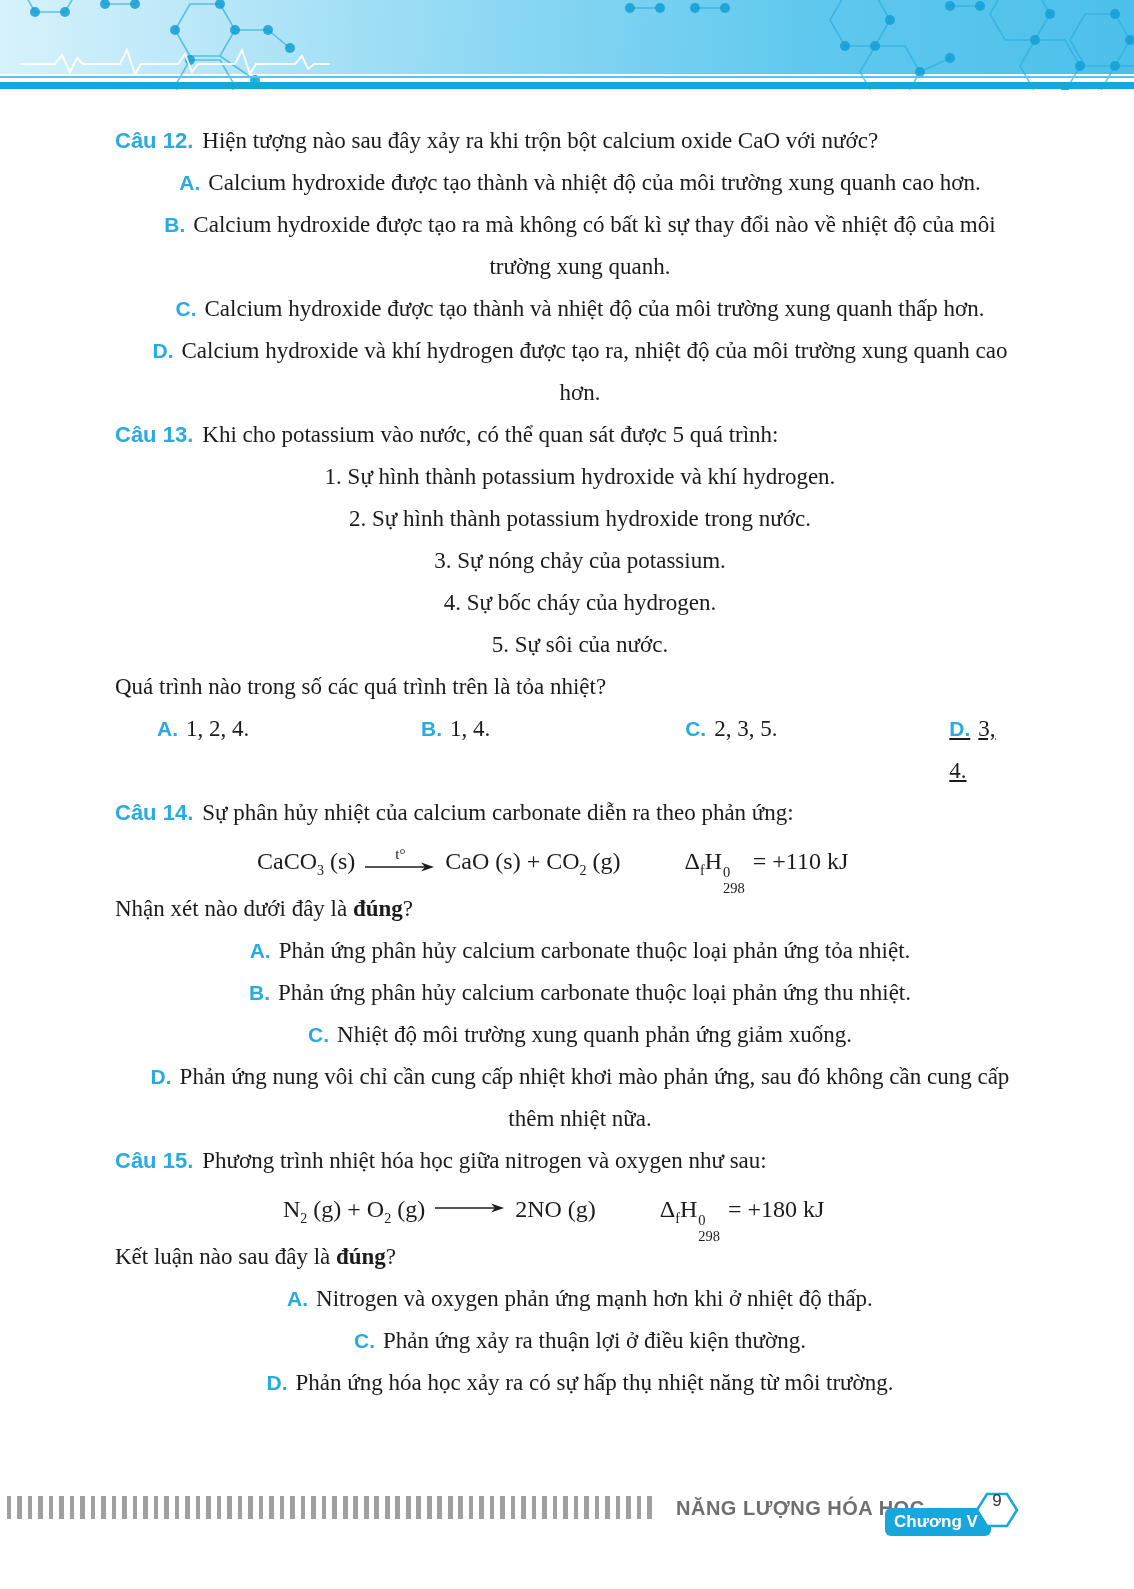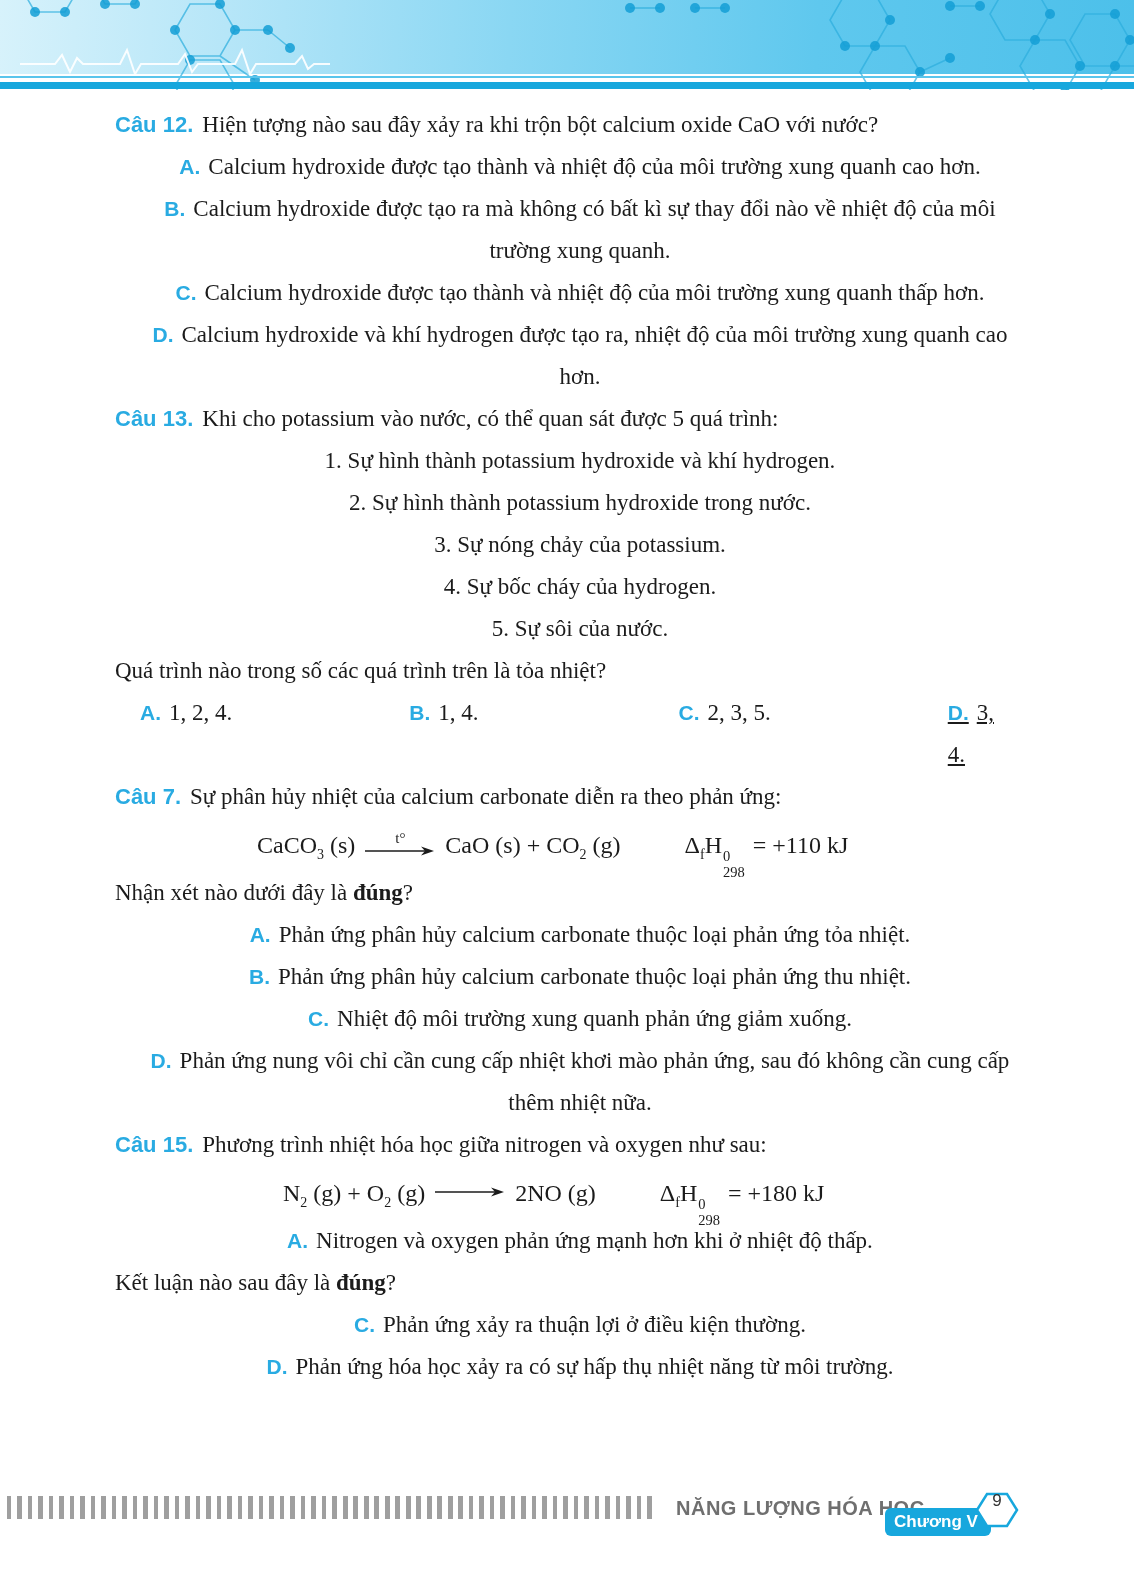--- a/index.html
+++ b/index.html
@@ -7,28 +7,28 @@
         font-family:"Liberation Serif",serif;color:#1b1b1b;}
 
   
   .hdr{position:absolute;left:0;top:0;width:1134px;height:74px;
        background:linear-gradient(93deg,#d7f2fb 0%,#b6e6f8 20%,#8ad7f3 45%,#5fc8ee 72%,#4cc0ea 100%);}
   .hdr svg{position:absolute;left:0;top:0;}
   .hdr-line1{position:absolute;left:0;top:76px;width:1134px;height:2px;background:#59c5ec;}
   .hdr-line2{position:absolute;left:0;top:82px;width:1134px;height:7px;background:#17a7dd;}
 
   
-  .content{position:absolute;left:115px;top:104px;width:900px;}
+  .content{position:absolute;left:115px;top:120px;width:900px;}
   .line{font-size:23px;line-height:42px;margin:0;}
   .q-label{font-family:"Liberation Sans",sans-serif;font-weight:700;color:#29abe2;
            font-size:22px;margin-right:9px;}
   .opt{margin-left:30px;text-align:center;}
   .opt-letter{font-family:"Liberation Sans",sans-serif;font-weight:700;color:#29abe2;
               font-size:21px;margin-right:8px;}
-  .inline-opts{display:flex;margin-left:25px;gap:41px;}
+  .inline-opts{display:flex;margin-left:42px;gap:41px;}
   .inline-opts .io{width:235px;}
   .inline-opts .io:last-child{width:auto;text-decoration:underline;}
 
   
   .eq{font-size:24px;height:54px;line-height:54px;white-space:nowrap;}
   .eq14{padding-left:142px;}
   .eq15{padding-left:168px;}
   .eq sub{font-size:14px;}
   .stack{display:inline-flex;flex-direction:column;font-size:14.5px;line-height:1.1;
          vertical-align:-8px;text-align:left;margin-left:1px;}
@@ -145,21 +145,21 @@
     <p class="line opt">5. Sự sôi của nước.</p>
     <p class="line">Quá trình nào trong số các quá trình trên là tỏa nhiệt?</p>
     <div class="line inline-opts">
       <span class="io"><span class="opt-letter">A.</span><span>1, 2, 4.</span></span>
       <span class="io"><span class="opt-letter">B.</span><span>1, 4.</span></span>
       <span class="io"><span class="opt-letter">C.</span><span>2, 3, 5.</span></span>
       <span class="io"><span class="opt-letter">D.</span><span>3, 4.</span></span>
     </div>
 
     <p class="line">
-      <span class="q-label">Câu 7.</span><span>Sự phân hủy nhiệt của calcium carbonate diễn ra theo phản ứng:</span>
+      <span class="q-label">Câu 14.</span><span>Sự phân hủy nhiệt của calcium carbonate diễn ra theo phản ứng:</span>
     </p>
     <div class="eq eq14">
       <span>CaCO</span><sub>3</sub><span> (s)</span><span class="rxn-arrow">
           <span class="lbl">t°</span>
           <svg width="70" height="12" viewBox="0 0 70 12">
             <line x1="0" y1="6" x2="62" y2="6" stroke="#1b1b1b" stroke-width="1.6"></line>
             <path d="M69,6 L56,1.5 L60,6 L56,10.5 Z" fill="#1b1b1b"></path>
           </svg>
         </span><span>CaO (s) + CO</span><sub>2</sub><span> (g)</span><span class="eq-delta"><span>Δ</span><sub>f</sub><span>H</span><span class="stack">
             <span>0</span>
@@ -188,24 +188,24 @@
           <span class="lbl"></span>
           <svg width="70" height="12" viewBox="0 0 70 12">
             <line x1="0" y1="6" x2="62" y2="6" stroke="#1b1b1b" stroke-width="1.6"></line>
             <path d="M69,6 L56,1.5 L60,6 L56,10.5 Z" fill="#1b1b1b"></path>
           </svg>
         </span><span>2NO (g)</span><span class="eq-delta"><span>Δ</span><sub>f</sub><span>H</span><span class="stack">
             <span>0</span>
             <span>298</span>
           </span><span class="eqval">= +180 kJ</span></span>
     </div>
+    <p class="line"><span>Kết luận nào sau đây là </span><b>đúng</b><span>?</span></p>
     <p class="line opt">
       <span class="opt-letter">A.</span><span>Nitrogen và oxygen phản ứng mạnh hơn khi ở nhiệt độ thấp.</span>
     </p>
-    <p class="line"><span>Kết luận nào sau đây là </span><b>đúng</b><span>?</span></p>
     <p class="line opt">
       <span class="opt-letter">C.</span><span>Phản ứng xảy ra thuận lợi ở điều kiện thường.</span>
     </p>
     <p class="line opt">
       <span class="opt-letter">D.</span><span>Phản ứng hóa học xảy ra có sự hấp thụ nhiệt năng từ môi trường.</span>
     </p>
   </main>
 
   <div class="footer-bars"></div>
   <div class="footer-title">NĂNG LƯỢNG HÓA HỌC</div>

